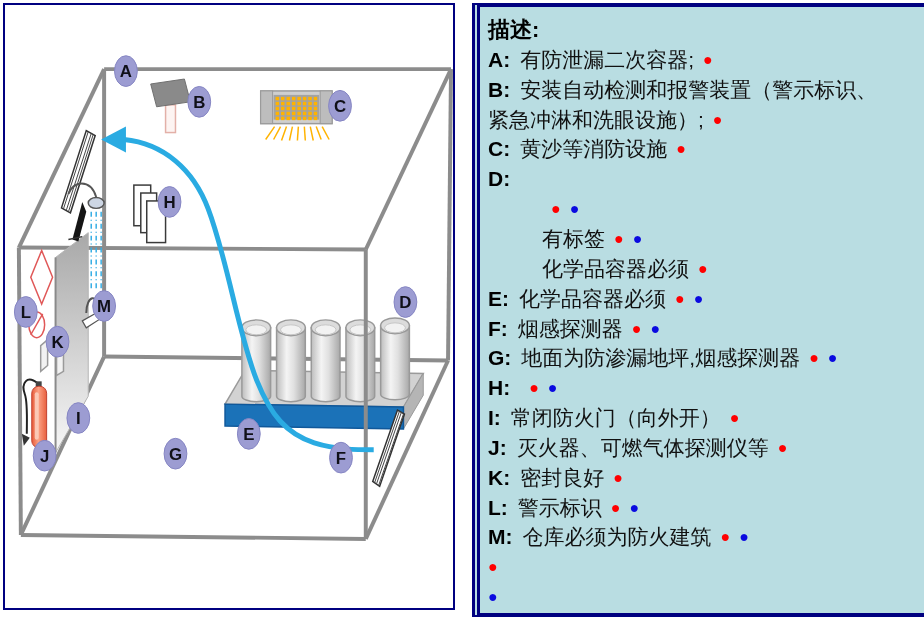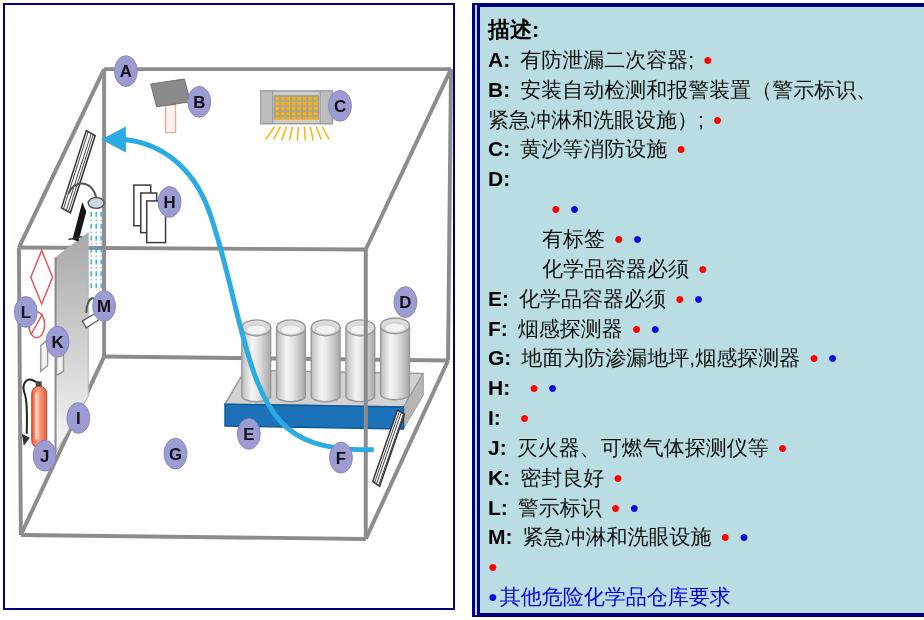--- a/index.html
+++ b/index.html
@@ -370,20 +370,21 @@
         <span class="dot red">●</span>
         <span class="dot blue">●</span>
       </div>
     <div class="row">
         <span class="prefix">H:</span>
         <span class="dot red">●</span>
         <span class="dot blue">●</span>
       </div>
     <div class="row">
         <span class="prefix">I:</span>
+        <span>常闭防火门（向外开）</span>
         <span class="dot red">●</span>
         <span class="dot blue"></span>
       </div>
     <div class="row">
         <span class="prefix">J:</span>
         <span>灭火器、可燃气体探测仪等</span>
         <span class="dot red">●</span>
         <span class="dot blue"></span>
       </div>
     <div class="row">
@@ -393,27 +394,26 @@
         <span class="dot blue"></span>
       </div>
     <div class="row">
         <span class="prefix">L:</span>
         <span>警示标识</span>
         <span class="dot red">●</span>
         <span class="dot blue">●</span>
       </div>
     <div class="row">
         <span class="prefix">M:</span>
-        <span>紧急冲淋和洗眼设施</span>
+        <span>仓库必须为防火建筑</span>
         <span class="dot red">●</span>
         <span class="dot blue">●</span>
       </div>
 
     <div class="row legend-row legend-red">
         <span class="dot red">●</span>
       </div>
     <div class="row legend-row legend-blue">
         <span class="dot blue">●</span>
-        <span>其他危险化学品仓库要求</span>
       </div>
   </div>
 
 </div>
 
 </body></html>

